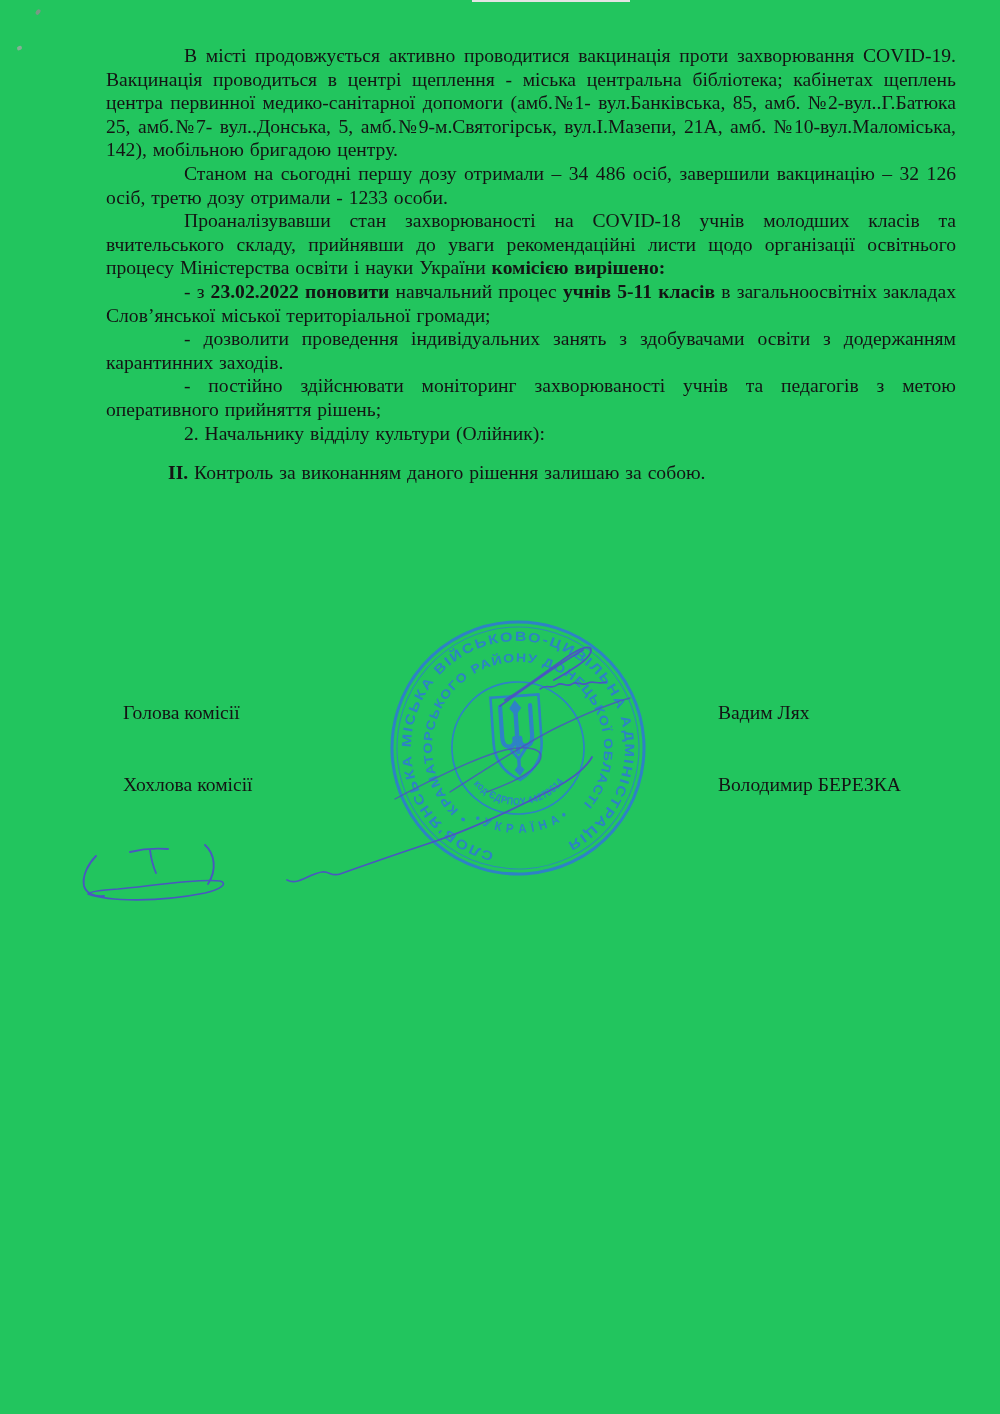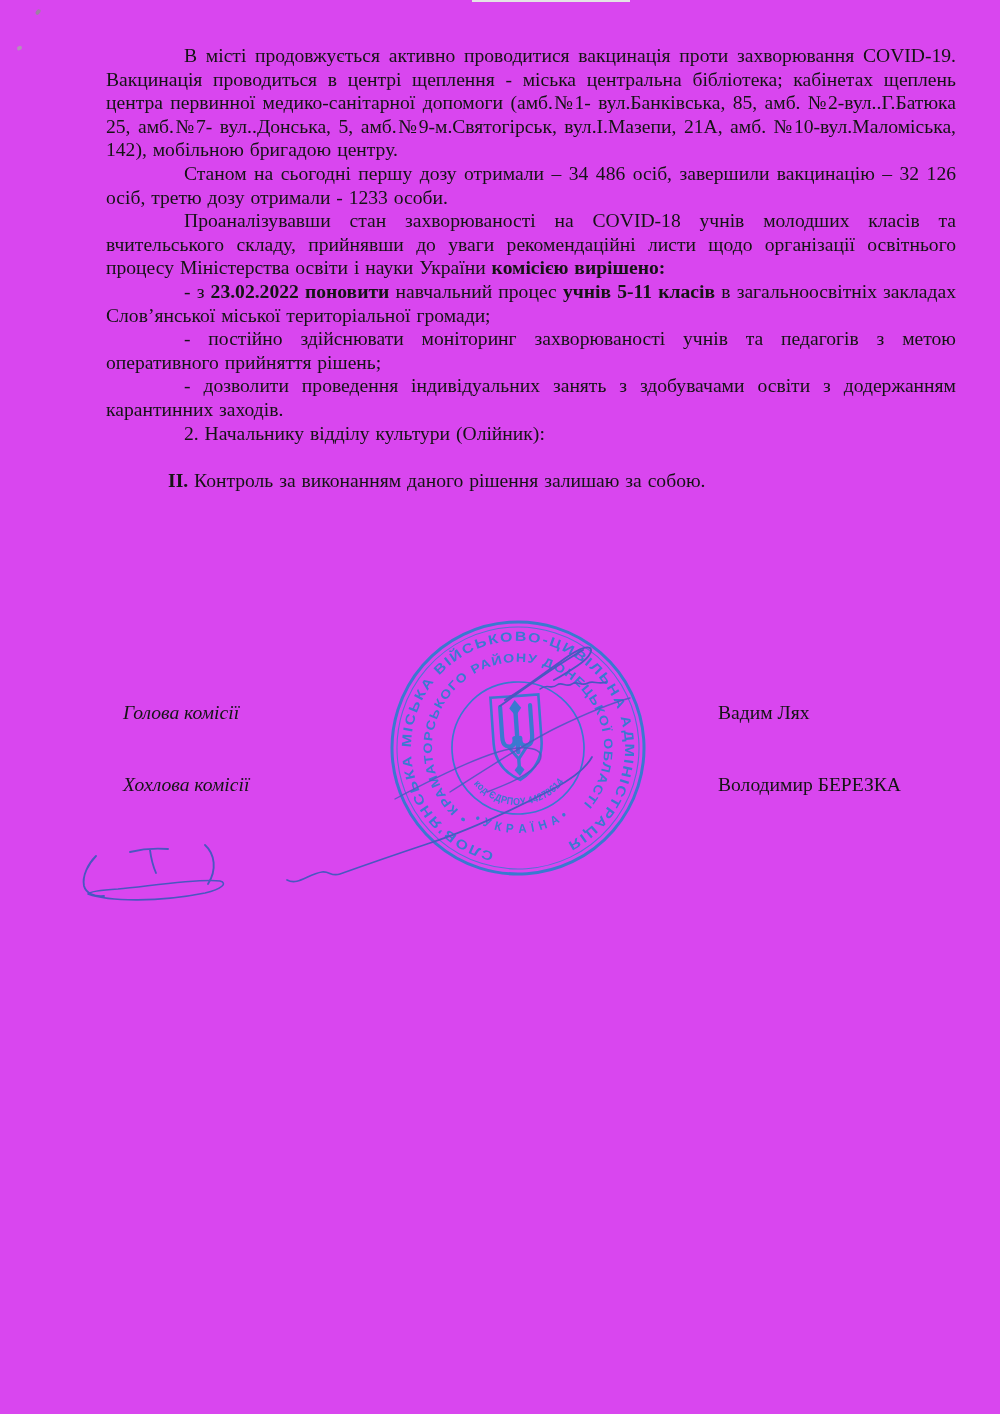--- a/index.html
+++ b/index.html
@@ -1,49 +1,48 @@
 <!DOCTYPE html>
 <html><head>
 <meta charset="utf-8">
 <style>
   html,body{margin:0;padding:0;background:#ffffff;}
   .page{
     position:relative;
     width:1000px;
     height:1414px;
-    background:#d946ef;
+    background:#22c55e;
     overflow:hidden;
     font-family:"Liberation Serif","DejaVu Serif",serif;
     color:#141414;
   }
   .doc-text{
     position:absolute;
     left:106px;
     top:44px;
     width:850px;
     font-size:19.6px;
     line-height:23.6px;
     text-align:justify;
   }
   .doc-text p{
     margin:0;
     text-indent:78px;
     word-spacing:1px;
   }
   .doc-text p.control{
-    margin-top:24px;
+    margin-top:16px;
     text-indent:62px;
   }
   .doc-text b{font-weight:bold;}
   .sig-row-label{
     position:absolute;
     left:123px;
     font-size:19.6px;
     white-space:nowrap;
-    font-style:italic;
   }
   .sig-row-name{
     position:absolute;
     left:718px;
     font-size:19.6px;
     white-space:nowrap;
   }
   .row1{top:702px;}
   .row2{top:774px;}
   .stamp-svg{
@@ -80,22 +79,22 @@
 
   <div class="top-artifact"></div>
   <div class="speck1"></div>
   <div class="speck2"></div>
 
   <div class="doc-text">
     <p><span>В місті продовжується активно проводитися вакцинація проти захворювання COVID-19. Вакцинація проводиться в центрі щеплення - міська центральна бібліотека; кабінетах щеплень центра первинної медико-санітарної допомоги (амб.№1- вул.Банківська, 85, амб. №2-вул..Г.Батюка 25, амб.№7- вул..Донська, 5, амб.№9-м.Святогірськ, вул.І.Мазепи, 21А, амб. №10-вул.Маломіська, 142), мобільною бригадою центру.</span></p>
     <p><span>Станом на сьогодні  першу дозу отримали – 34 486 осіб, завершили вакцинацію – 32 126 осіб, третю дозу отримали - 1233 особи.</span></p>
     <p><span>Проаналізувавши стан захворюваності на COVID-18 учнів молодших класів та вчительського складу, прийнявши до уваги рекомендаційні листи щодо організації освітнього процесу Міністерства освіти і науки України </span><b>комісією вирішено:</b></p>
     <p><span>- з </span><b>23.02.2022 поновити</b><span>  навчальний процес  </span><b>учнів 5-11 класів</b><span> в загальноосвітніх закладах Слов’янської міської територіальної громади;</span></p>
+    <p><span>-  дозволити проведення індивідуальних занять з здобувачами освіти з додержанням карантинних заходів.</span></p>
     <p><span>- постійно здійснювати моніторинг захворюваності учнів та педагогів з метою оперативного прийняття рішень;</span></p>
-    <p><span>-  дозволити проведення індивідуальних занять з здобувачами освіти з додержанням карантинних заходів.</span></p>
     <p><span>2. Начальнику відділу культури (Олійник):</span></p>
     <p class="control"><b>II.</b><span> Контроль за виконанням даного рішення залишаю за собою.</span></p>
   </div>
 
   <span class="sig-row-label row1">Голова комісії</span>
   <span class="sig-row-name row1">Вадим Лях</span>
   <span class="sig-row-label row2">Хохлова комісії</span>
   <span class="sig-row-name row2">Володимир БЕРЕЗКА</span>
 
   <svg class="stamp-svg" width="260" height="260" viewBox="0 0 260 260">

